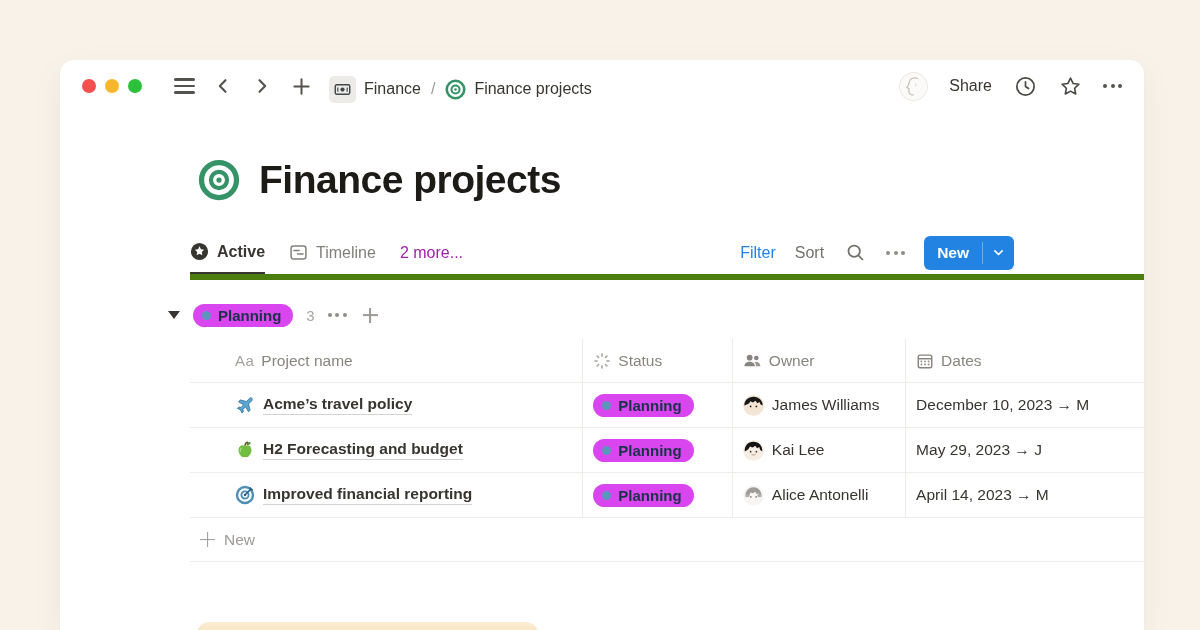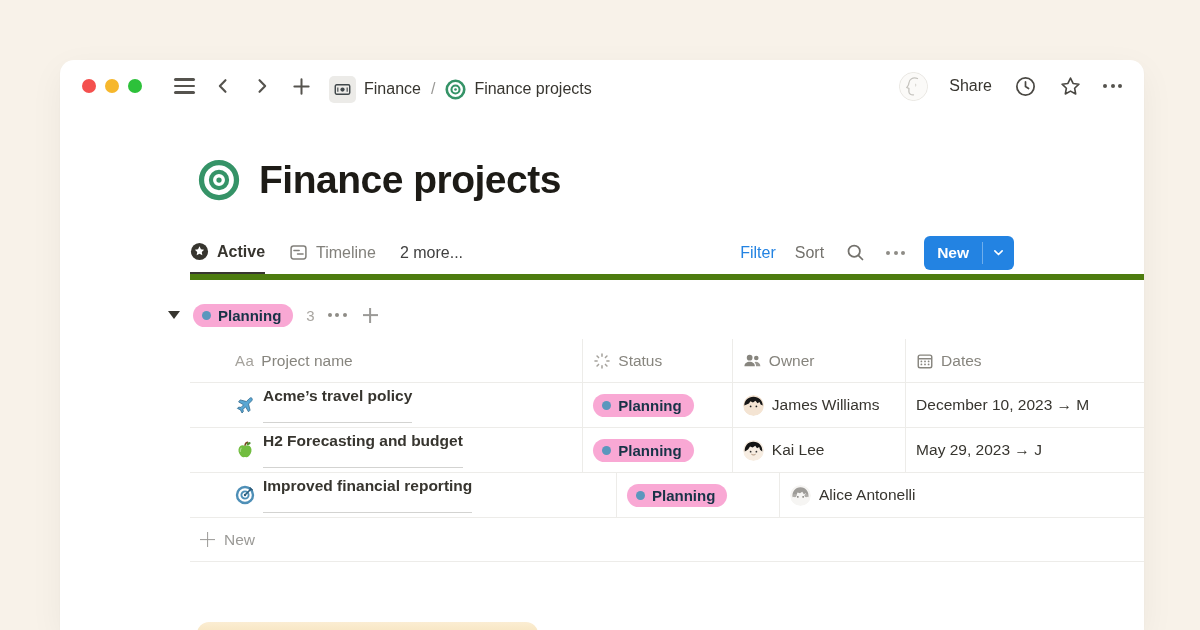--- a/index.html
+++ b/index.html
@@ -44,36 +44,36 @@
 
   
   .views-row{position:absolute;left:130px;right:0;top:171px;height:43px;
     border-bottom:6px solid #4d7c0f;display:flex;align-items:stretch;
     justify-content:space-between;}
   .tabs{display:flex;align-items:stretch;gap:24px;}
   .tab{display:flex;align-items:center;gap:8px;font-size:16px;cursor:pointer;
     box-sizing:border-box;}
   .tab.active{font-weight:600;color:#37352F;border-bottom:2.5px solid #37352F;}
   .tab.inactive{color:#82807B;font-weight:500;}
-  .more-views{display:flex;align-items:center;font-size:16px;color:#404040;cursor:pointer;}
+  .more-views{display:flex;align-items:center;font-size:16px;color:#a21caf;cursor:pointer;}
   .view-actions{display:flex;align-items:center;gap:19px;margin-right:130px;}
   .filter-label{color:#2383E2;font-size:16px;cursor:pointer;text-align:right;}
   .sort-label{color:#73716C;font-size:16px;cursor:pointer;}
   .new-btn{display:flex;align-items:stretch;background:#2383E2;border-radius:6px;
     color:#fff;overflow:hidden;cursor:pointer;height:34px;}
   .new-btn .lbl{display:flex;align-items:center;padding:0 13px;font-size:15.5px;font-weight:600;}
   .new-btn .sep{width:1px;background:rgba(255,255,255,.35);margin:6px 0;}
   .new-btn .chev{display:flex;align-items:center;padding:0 9px;}
 
   
   .group-row{position:absolute;left:108px;top:240px;height:30px;
     display:flex;align-items:center;gap:13px;}
   .tri{width:0;height:0;border-left:6px solid transparent;border-right:6px solid transparent;
     border-top:8px solid #37352F;cursor:pointer;}
-  .pill{display:inline-flex;align-items:center;gap:7px;background:#f9a8d4;
+  .pill{display:inline-flex;align-items:center;gap:7px;background:#d946ef;
     border-radius:999px;padding:3px 12px 3px 9px;cursor:pointer;}
   .pill .dot{width:9px;height:9px;border-radius:50%;background:#5B97BD;}
   .pill .pill-text{font-size:15px;font-weight:600;color:#183347;}
   .group-count{font-size:15px;color:#A8A5A0;}
   .group-tools{display:flex;align-items:center;gap:16px;}
   .plus-glyph{position:relative;width:15px;height:15px;cursor:pointer;}
   .plus-glyph:before,.plus-glyph:after{content:"";position:absolute;background:#9B9A97;}
   .plus-glyph:before{left:50%;top:0;bottom:0;width:1.8px;transform:translateX(-50%);}
   .plus-glyph:after{top:50%;left:0;right:0;height:1.8px;transform:translateY(-50%);}
 
@@ -85,21 +85,21 @@
   .cell:last-child{border-right:none;}
   .c-name{width:427px;padding-left:45px;gap:8px;}
   .c-status{width:163px;}
   .c-owner{width:189px;gap:8px;}
   .c-dates{width:260px;}
   .thead{height:44px;}
   .thead .cell{color:#87857E;font-size:15.5px;gap:7px;cursor:pointer;}
   .aa{font-size:15px;color:#A5A29C;letter-spacing:.5px;}
   .tdata{height:45px;}
   .row-name{font-size:15.5px;font-weight:600;color:#37352F;cursor:pointer;
-    border-bottom:1px solid rgba(55,53,47,.22);padding-bottom:17px;}
+    border-bottom:1px solid rgba(55,53,47,.22);padding-bottom:1px;}
   .owner-name,.date-text{font-size:15.5px;color:#37352F;}
   .mini-avatar{width:21px;height:21px;border-radius:50%;overflow:hidden;flex:none;}
   .new-row{height:43px;display:flex;align-items:center;gap:9px;padding-left:10px;
     border-bottom:1px solid #EDECE9;color:#9B9A97;font-size:15.5px;cursor:pointer;}
 
   
   .peek-card{position:absolute;left:137px;top:562px;width:341px;height:30px;
     border-radius:12px 12px 0 0;background:linear-gradient(180deg,#FBEDD3,#F1D8A2);}
 
   svg{display:block;}
@@ -373,20 +373,23 @@
               <circle cx="12" cy="12" r="12" fill="#F6F5F3"></circle>
               <path d="M3 14C2 7.5 6 2.5 12 2.5S22 7.5 21 14l-2-1.5-.8-3.2-2.4 1.2-1.8-2.7-2.6 1.7-2.8-.8-1.2 2.8L5 12.8z" fill="#9E9C98"></path>
               <circle cx="5.5" cy="12" r="2" fill="#AEACA8"></circle>
               <circle cx="18.5" cy="12" r="2" fill="#AEACA8"></circle>
               <circle cx="9" cy="13.6" r=".9" fill="#6B6965"></circle>
               <circle cx="15" cy="13.6" r=".9" fill="#6B6965"></circle>
             </svg>
         </span>
         <span class="owner-name">Alice Antonelli</span>
       </div>
+      <div class="cell c-dates">
+        <span class="date-text">April 14, 2023 → M</span>
+      </div>
     </div>
 
     <div class="new-row">
       <span class="plus-glyph"></span>
       <span>New</span>
     </div>
   </div>
 
   <div class="peek-card"></div>
 

